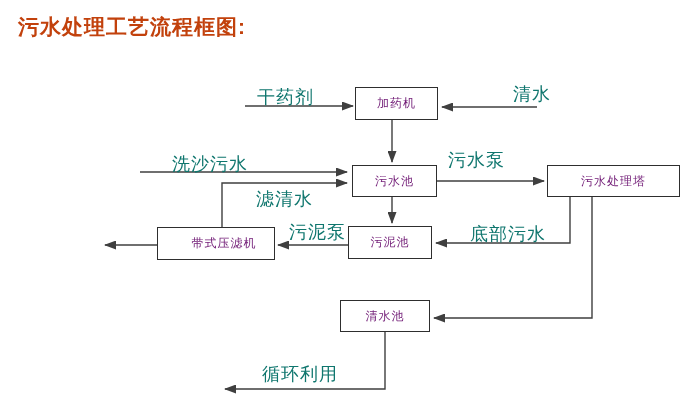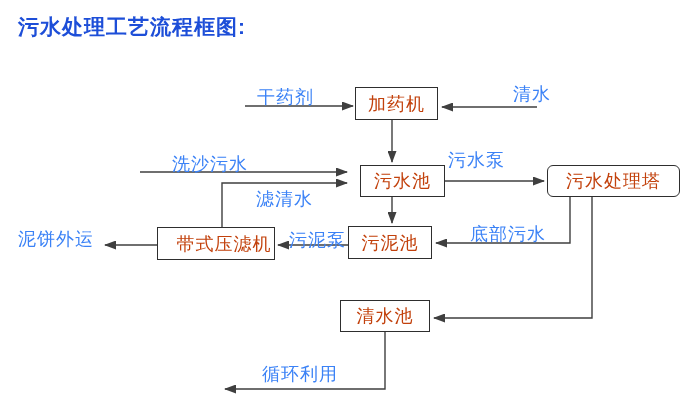--- a/index.html
+++ b/index.html
@@ -10,41 +10,41 @@
     background: #ffffff;
     overflow: hidden;
     font-family: "Liberation Sans", "DejaVu Sans", sans-serif;
   }
   .title {
     position: absolute;
     left: 18px;
     top: 13px;
     font-size: 21px;
     font-weight: bold;
-    color: #1d4ed8;
+    color: #c2410c;
     white-space: nowrap;
     letter-spacing: 1px;
   }
   .node {
     position: absolute;
     box-sizing: border-box;
     border: 1.5px solid #2e2e2e;
     background: #ffffff;
     display: flex;
     align-items: center;
     justify-content: center;
-    font-size: 18px;
-    color: #c2410c;
+    font-size: 12px;
+    color: #701a75;
     white-space: nowrap;
     letter-spacing: 1px;
   }
   .flow-label {
     position: absolute;
     font-size: 18px;
-    color: #3b82f6;
+    color: #0f766e;
     white-space: nowrap;
     letter-spacing: 1px;
   }
   #flow-lines {
     position: absolute;
     left: 0;
     top: 0;
     width: 700px;
     height: 420px;
   }
@@ -75,29 +75,28 @@
     <path class="line" d="M437,181 H544" marker-end="url(#ah)"></path>
     <path class="line" d="M392,197 V223" marker-end="url(#ah)"></path>
     <path class="line" d="M570,197 V243 H436" marker-end="url(#ah)"></path>
     <path class="line" d="M348,245 H278" marker-end="url(#ah)"></path>
     <path class="line" d="M157,245 H105" marker-end="url(#ah)"></path>
     <path class="line" d="M592,197 V318 H434" marker-end="url(#ah)"></path>
     <path class="line" d="M385,332 V389 H225" marker-end="url(#ah)"></path>
   </svg>
 
   <div class="node" style="left:355px; top:87px;  width:83px;  height:33px;">加药机</div>
-  <div class="node" style="left:360px; top:165px; width:85px;  height:32px;">污水池</div>
-  <div class="node" style="left:547px; top:165px; width:133px; height:32px;border-radius:6px;">污水处理塔</div>
+  <div class="node" style="left:352px; top:165px; width:85px;  height:32px;">污水池</div>
+  <div class="node" style="left:547px; top:165px; width:133px; height:32px;">污水处理塔</div>
   <div class="node" style="left:348px; top:226px; width:84px;  height:33px;">污泥池</div>
   <div class="node" style="left:157px; top:227px; width:118px; height:33px;padding-left:16px;">带式压滤机</div>
   <div class="node" style="left:340px; top:300px; width:90px;  height:32px;">清水池</div>
 
   <div class="flow-label" style="left:257px; top:85px;">干药剂</div>
   <div class="flow-label" style="left:483px; top:82px;margin-left:30px;">清水</div>
   <div class="flow-label" style="left:172px; top:152px;text-align:right;">洗沙污水</div>
   <div class="flow-label" style="left:448px; top:148px;">污水泵</div>
   <div class="flow-label" style="left:256px; top:187px;">滤清水</div>
-  <div class="flow-label" style="left:289px; top:228px;font-family:Liberation Serif, serif;">污泥泵</div>
+  <div class="flow-label" style="left:289px; top:220px;font-family:Liberation Serif, serif;">污泥泵</div>
   <div class="flow-label" style="left:470px; top:222px;">底部污水</div>
-  <div class="flow-label" style="left:18px;  top:227px;">泥饼外运</div>
   <div class="flow-label" style="left:262px; top:362px;">循环利用</div>
 
 </div>
 
 </body></html>

